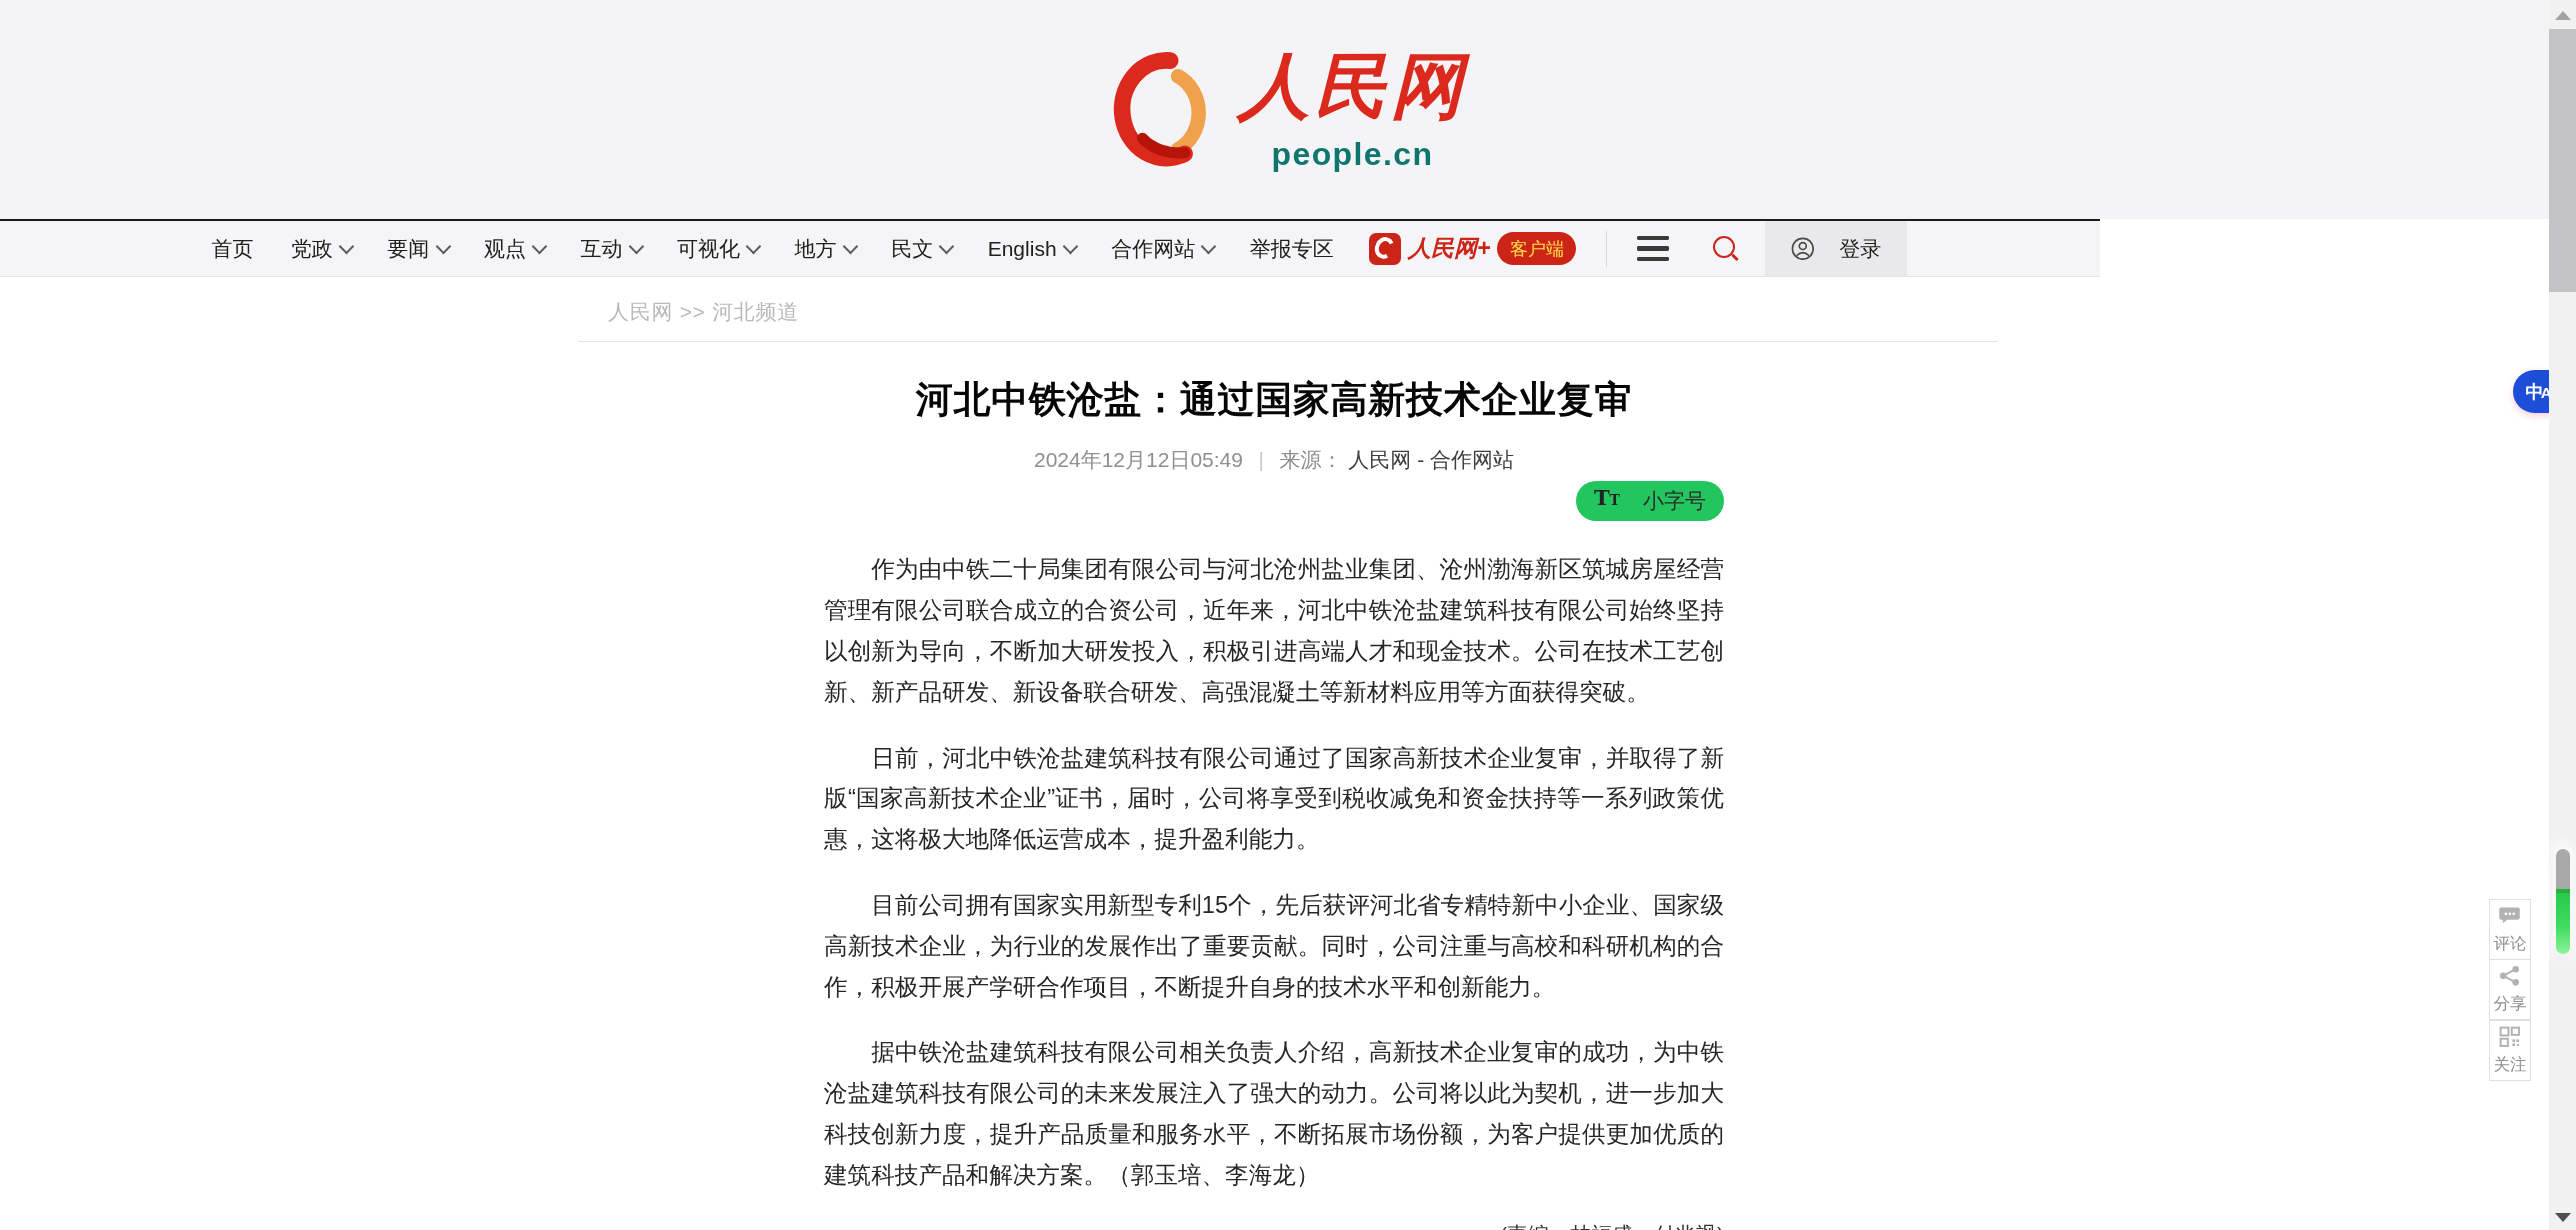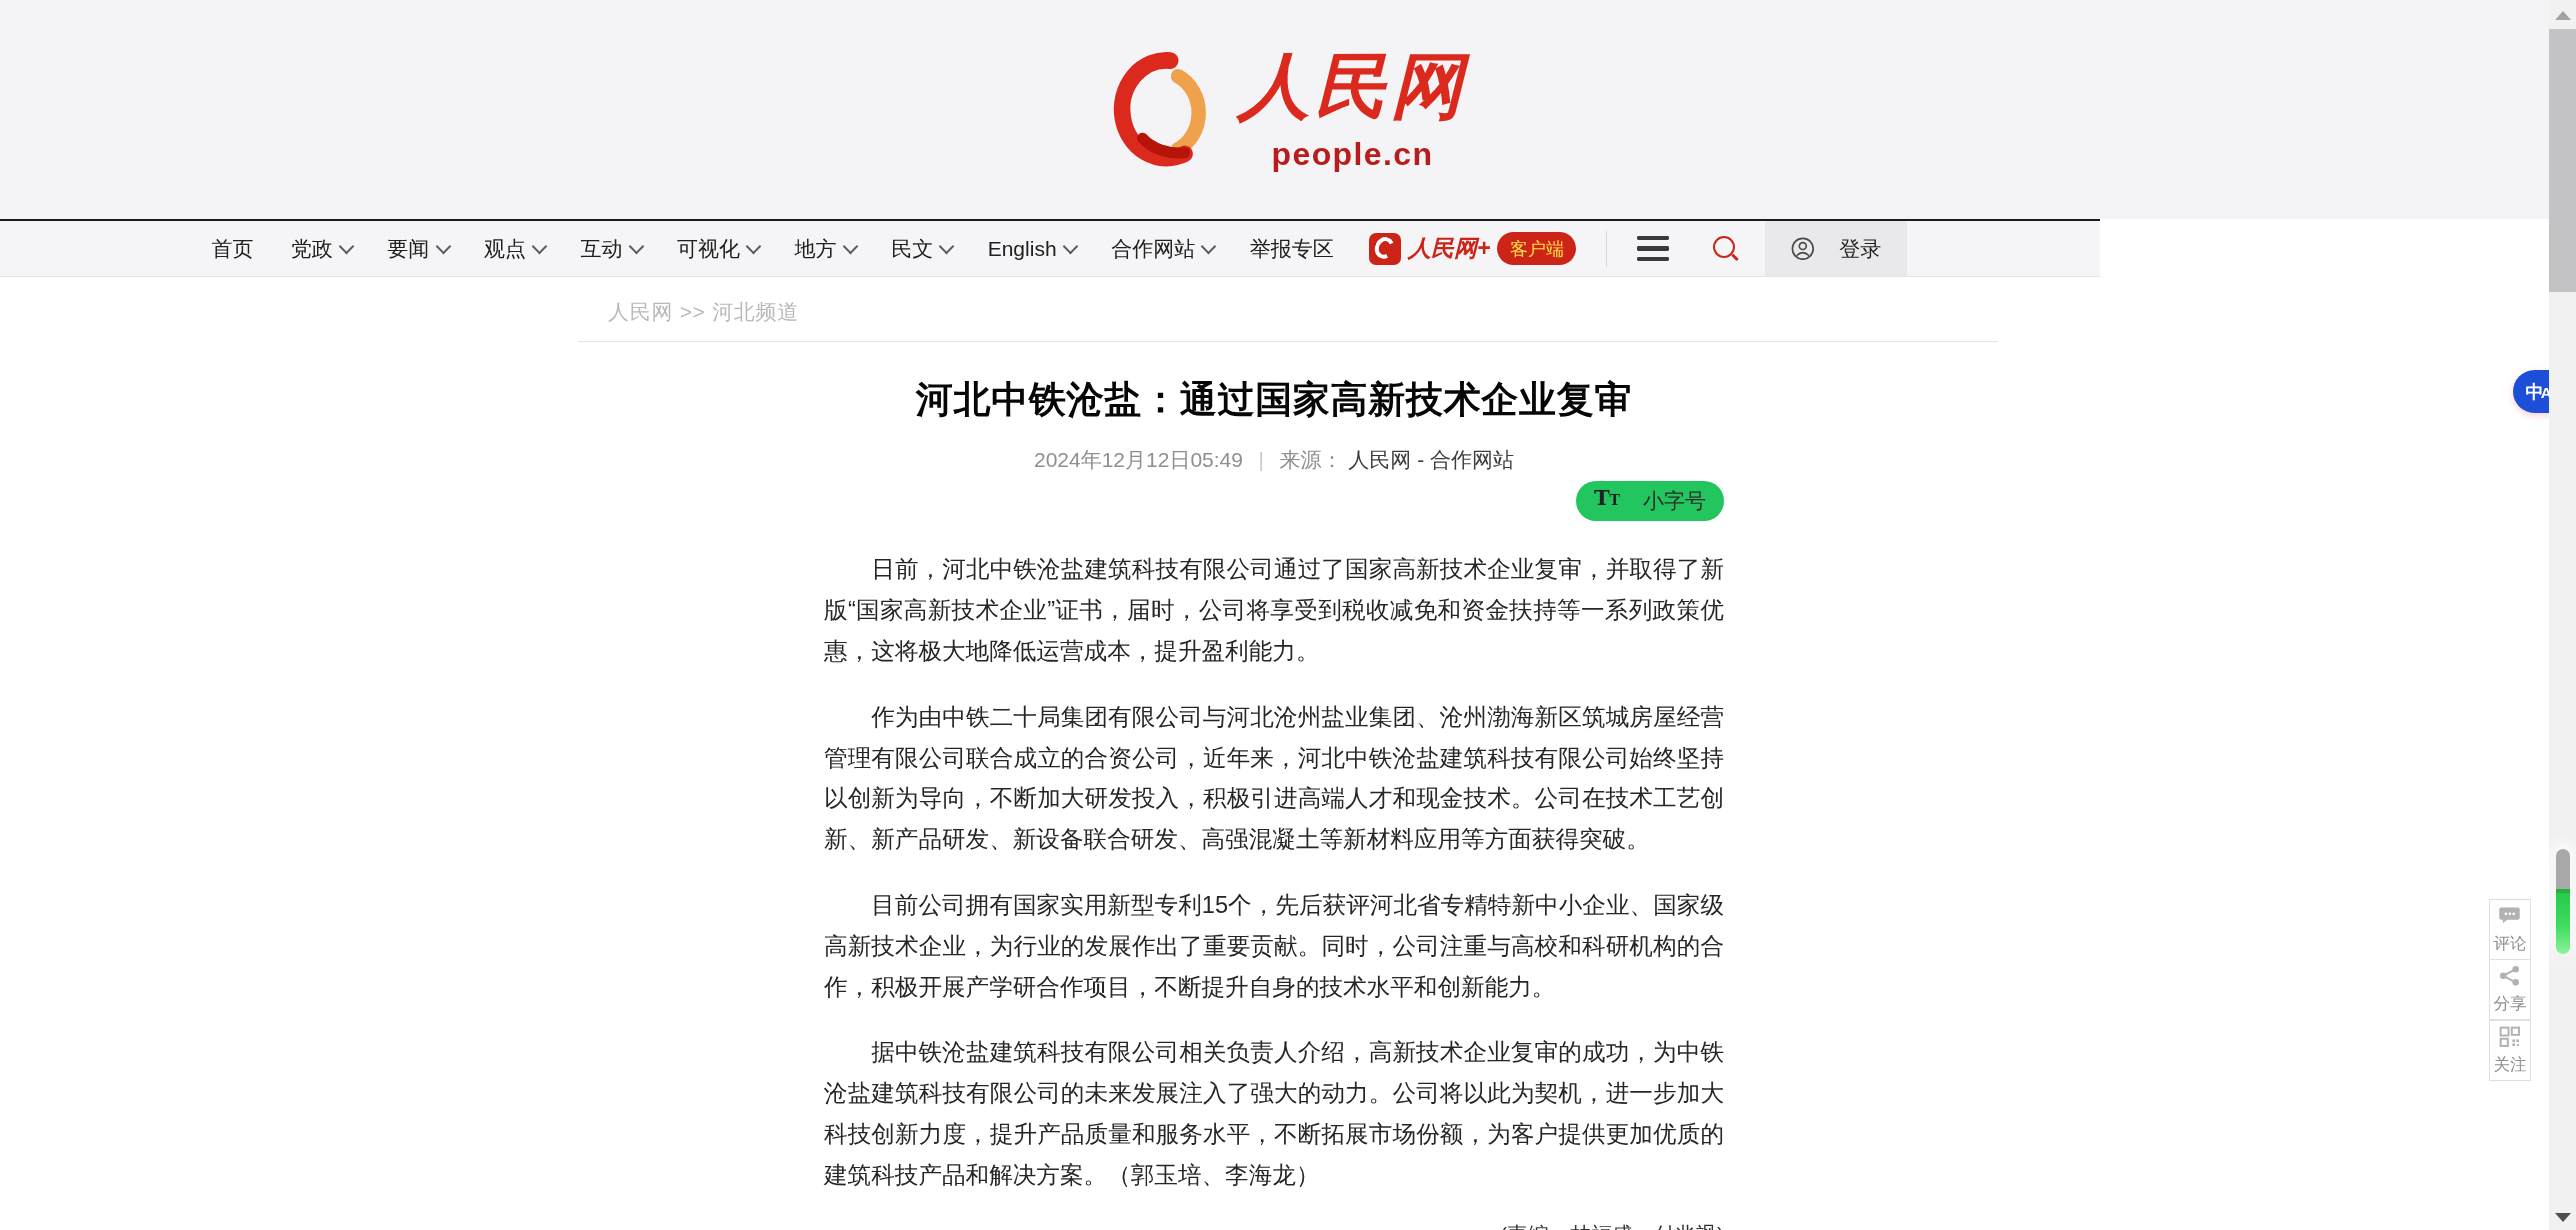--- a/index.html
+++ b/index.html
@@ -6,21 +6,21 @@
   .page{position:relative;width:2576px;height:1230px;background:#ffffff;
         font-family:"Liberation Sans","DejaVu Sans",sans-serif;color:#262626;}
 
   
   .header{position:absolute;top:0;left:0;width:2576px;height:219px;background:#f4f4f6;}
   .logo{position:absolute;left:50%;top:50px;transform:translateX(-50%);
         display:flex;align-items:center;gap:18px;}
   .logo-mark{width:111px;height:118px;flex:0 0 auto;}
   .logo-textwrap{display:flex;flex-direction:column;align-items:center;line-height:1;}
   .logo-cn{font-size:72px;font-weight:700;font-style:italic;color:#db2a1d;letter-spacing:4.2px;}
-  .logo-en{font-size:32px;font-weight:700;color:#b91c1c;margin-top:16px;letter-spacing:1.4px;}
+  .logo-en{font-size:32px;font-weight:700;color:#0f766e;margin-top:16px;letter-spacing:1.4px;}
 
   
   .navbar{position:absolute;top:219px;left:0;width:2100px;height:58px;background:#f5f5f7;
           border-top:2.1px solid #1b1b1d;border-bottom:0.7px solid #e3e3e5;box-sizing:border-box;}
   .nav-inner{height:100%;display:flex;align-items:center;justify-content:center;gap:0;}
   .nav-item{display:flex;align-items:center;gap:6.2px;padding:0 18.7px;font-size:21px;color:#202020;
             height:100%;cursor:pointer;white-space:nowrap;}
   .chev{width:9px;height:9px;border-right:2.1px solid #5a5a5a;border-bottom:2.1px solid #5a5a5a;
         transform:rotate(45deg) translateY(-2.8px);display:inline-block;}
   .app-badge{display:flex;align-items:center;gap:7px;padding:0 16.6px;height:100%;}
@@ -200,22 +200,22 @@
     </div>
 
     <div class="article-tools">
       <span class="fontsize-pill">
         <span class="fontsize-ico">T<small>T</small></span>
         <span>小字号</span>
       </span>
     </div>
 
     <div class="article-body">
+      <p>作为由中铁二十局集团有限公司与河北沧州盐业集团、沧州渤海新区筑城房屋经营管理有限公司联合成立的合资公司，近年来，河北中铁沧盐建筑科技有限公司始终坚持以创新为导向，不断加大研发投入，积极引进高端人才和现金技术。公司在技术工艺创新、新产品研发、新设备联合研发、高强混凝土等新材料应用等方面获得突破。</p>
       <p>日前，河北中铁沧盐建筑科技有限公司通过了国家高新技术企业复审，并取得了新版“国家高新技术企业”证书，届时，公司将享受到税收减免和资金扶持等一系列政策优惠，这将极大地降低运营成本，提升盈利能力。</p>
-      <p>作为由中铁二十局集团有限公司与河北沧州盐业集团、沧州渤海新区筑城房屋经营管理有限公司联合成立的合资公司，近年来，河北中铁沧盐建筑科技有限公司始终坚持以创新为导向，不断加大研发投入，积极引进高端人才和现金技术。公司在技术工艺创新、新产品研发、新设备联合研发、高强混凝土等新材料应用等方面获得突破。</p>
       <p>目前公司拥有国家实用新型专利15个，先后获评河北省专精特新中小企业、国家级高新技术企业，为行业的发展作出了重要贡献。同时，公司注重与高校和科研机构的合作，积极开展产学研合作项目，不断提升自身的技术水平和创新能力。</p>
       <p>据中铁沧盐建筑科技有限公司相关负责人介绍，高新技术企业复审的成功，为中铁沧盐建筑科技有限公司的未来发展注入了强大的动力。公司将以此为契机，进一步加大科技创新力度，提升产品质量和服务水平，不断拓展市场份额，为客户提供更加优质的建筑科技产品和解决方案。（郭玉培、李海龙）</p>
     </div>
 
     <div class="editors">(责编：林福盛、付兆飒)</div>
   </div>
 
   <div class="float-panel">
     <div class="float-box">
       <svg class="fico" viewBox="0 0 36 36">

